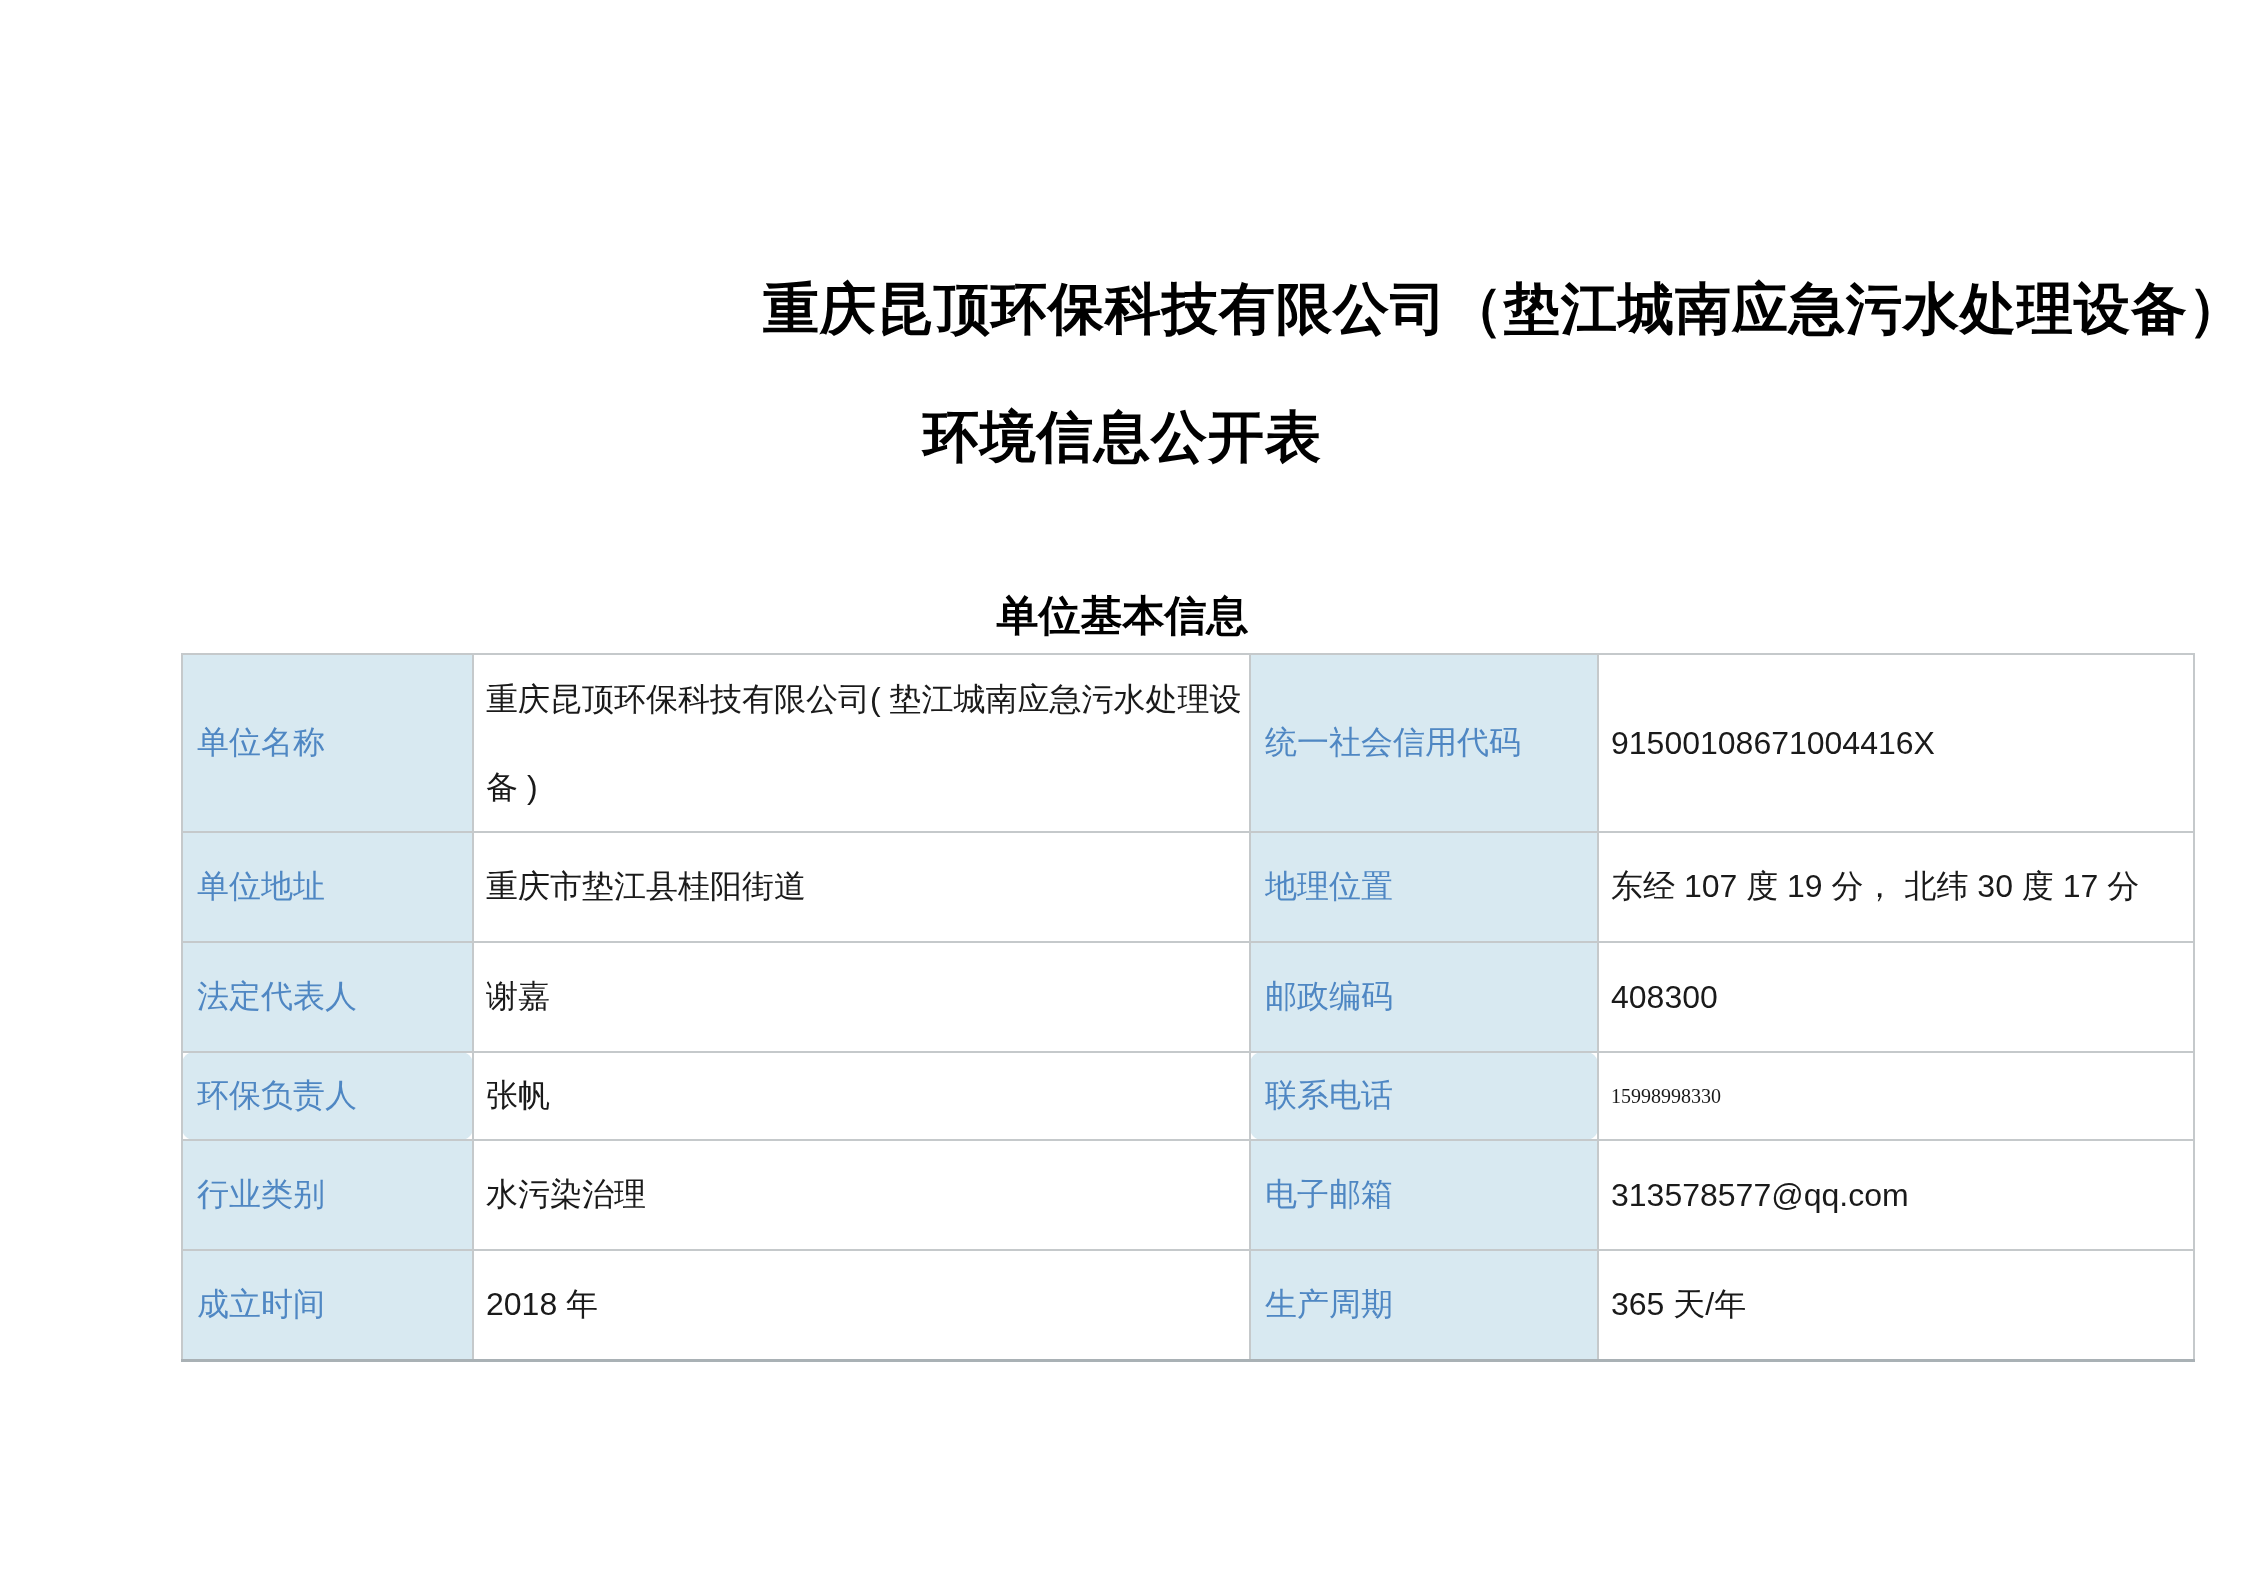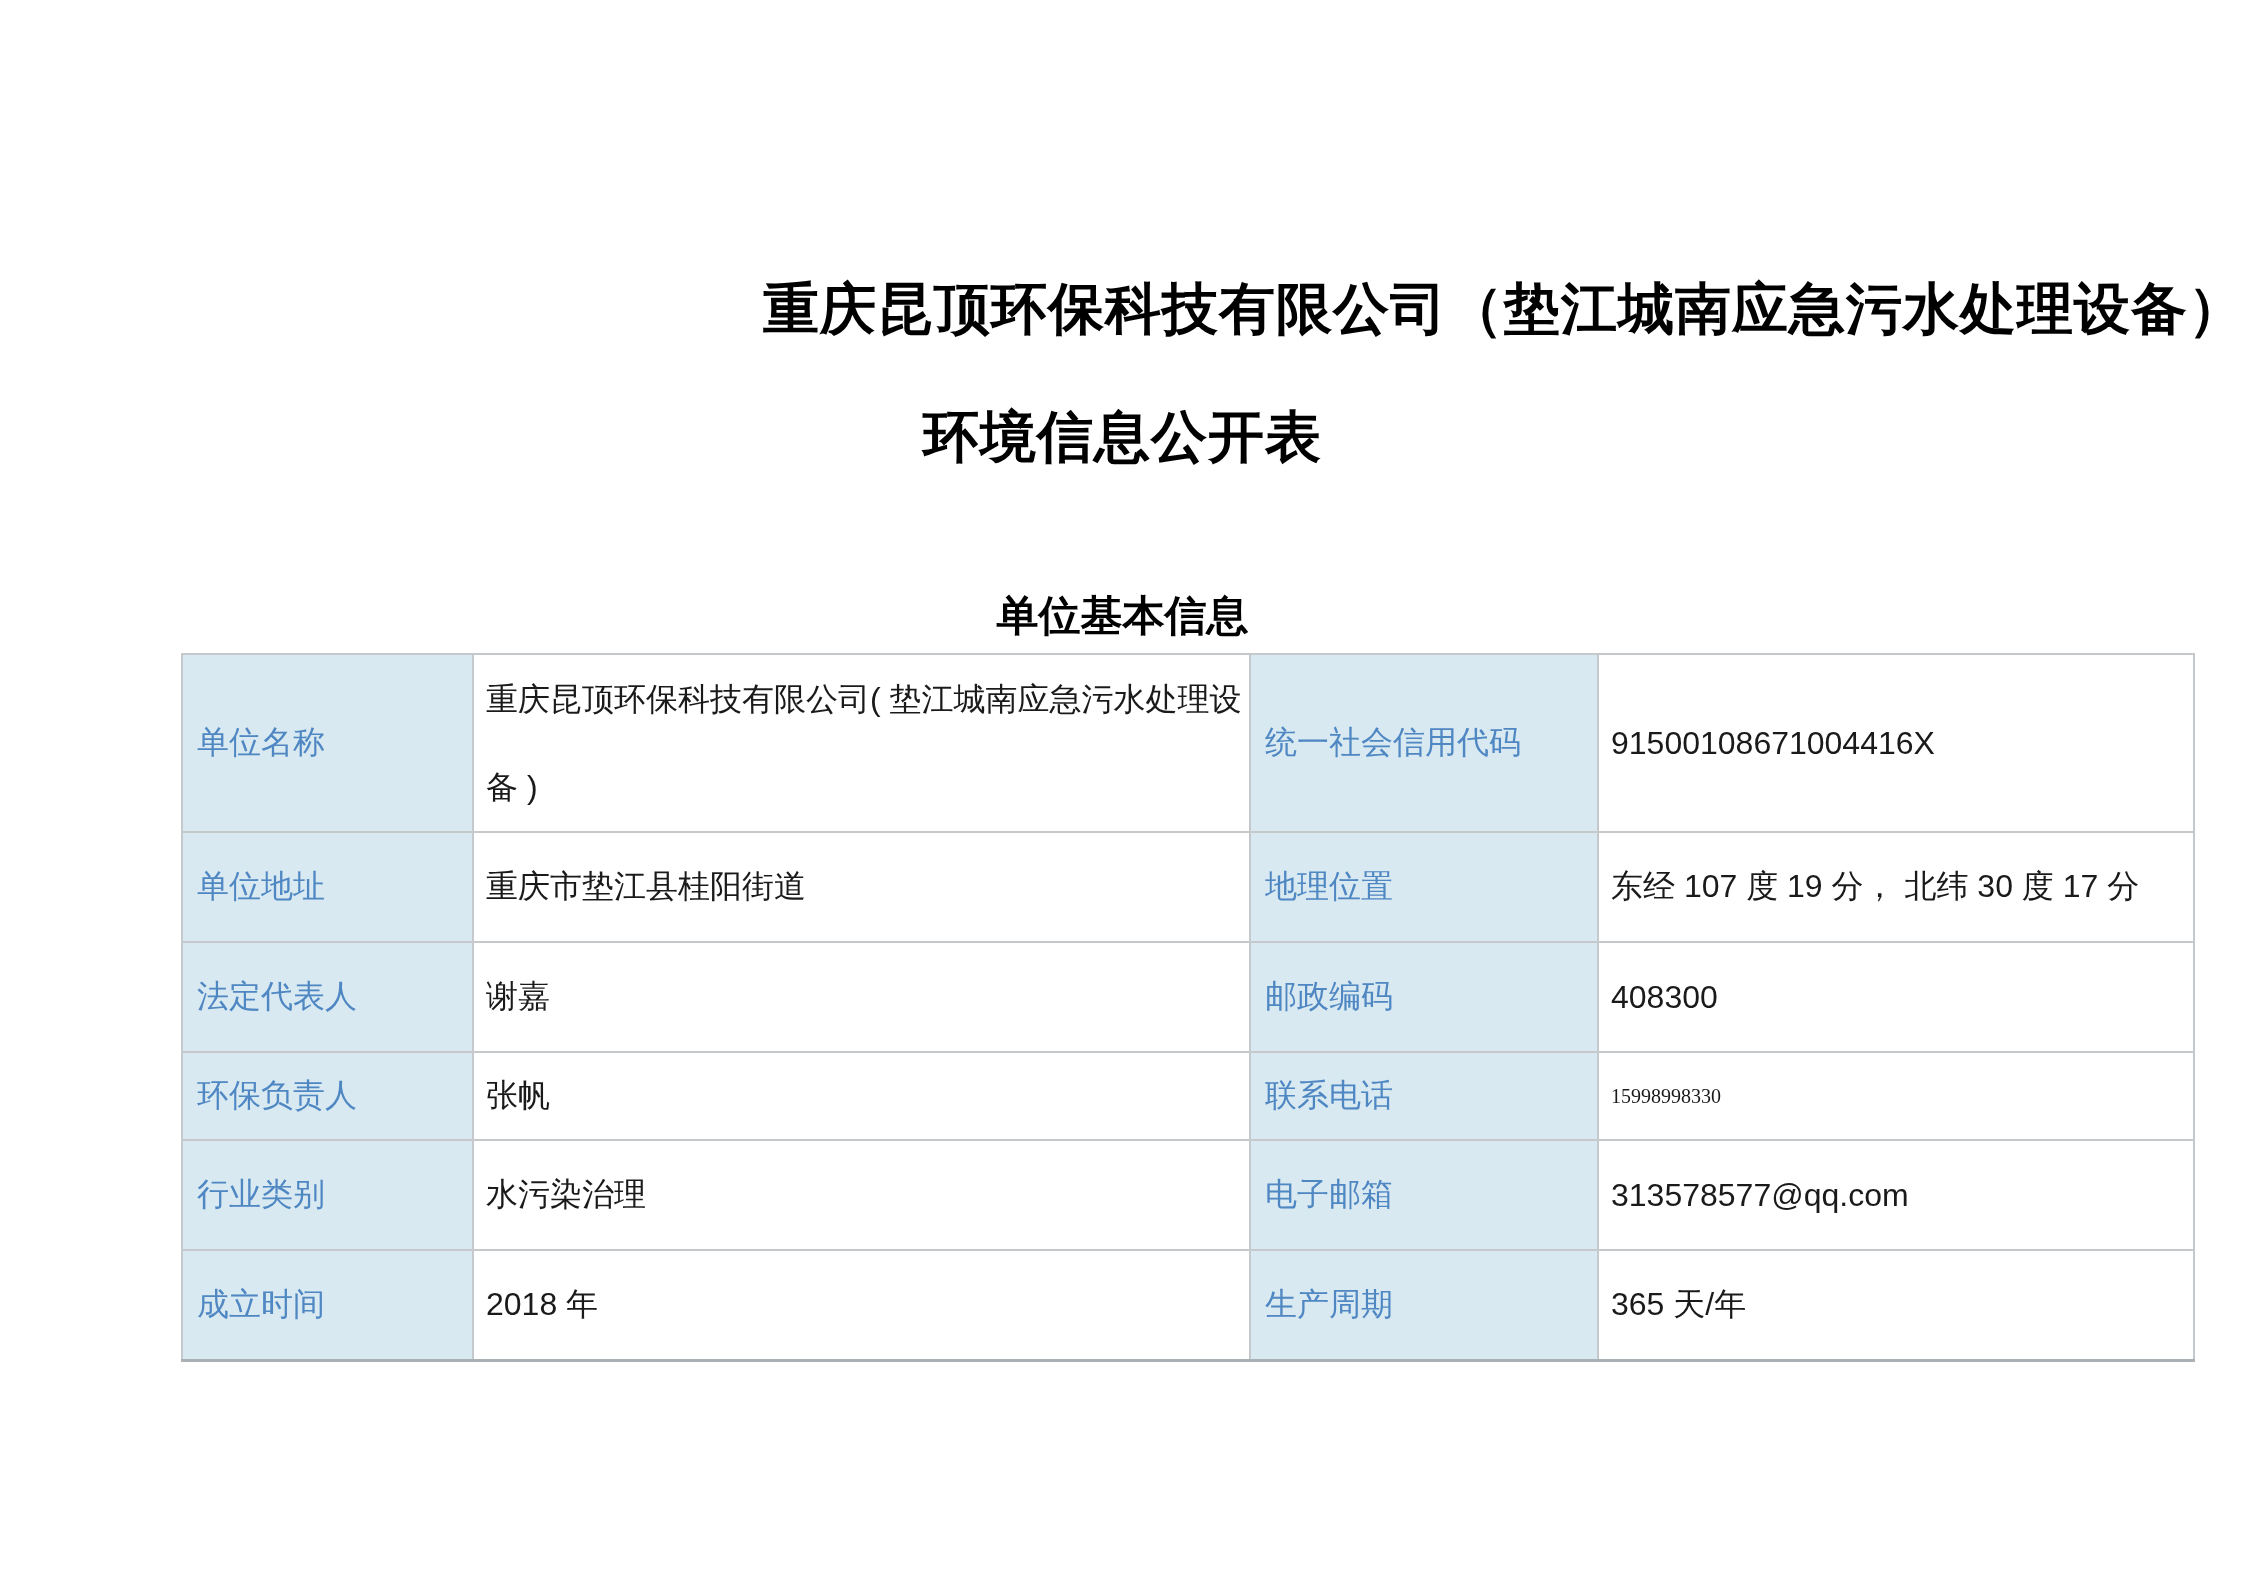--- a/index.html
+++ b/index.html
@@ -60,21 +60,21 @@
     padding-left: 14px;
     padding-right: 21px;
   }
   .info-table td.val {
     background: #ffffff;
     color: #1a1a1a;
     padding-left: 12px;
   }
   .info-table tr.r-tall td { height: 171px; }
   .info-table tr.r-std  td { height: 110px; }
-  .info-table tr.r-std4 td { height: 88px; }
+  .info-table tr.r-std4 td { height: 88px; border-radius: 12px; }
   .info-table td.val.wrap2 { line-height: 88px; }
   .info-table td.val.serif {
     font-family: "Liberation Serif", "DejaVu Serif", serif;
     font-size: 20px;
   }
 </style>
 </head>
 <body>
 
 <div class="doc-title">重庆昆顶环保科技有限公司（垫江城南应急污水处理设备）</div>

